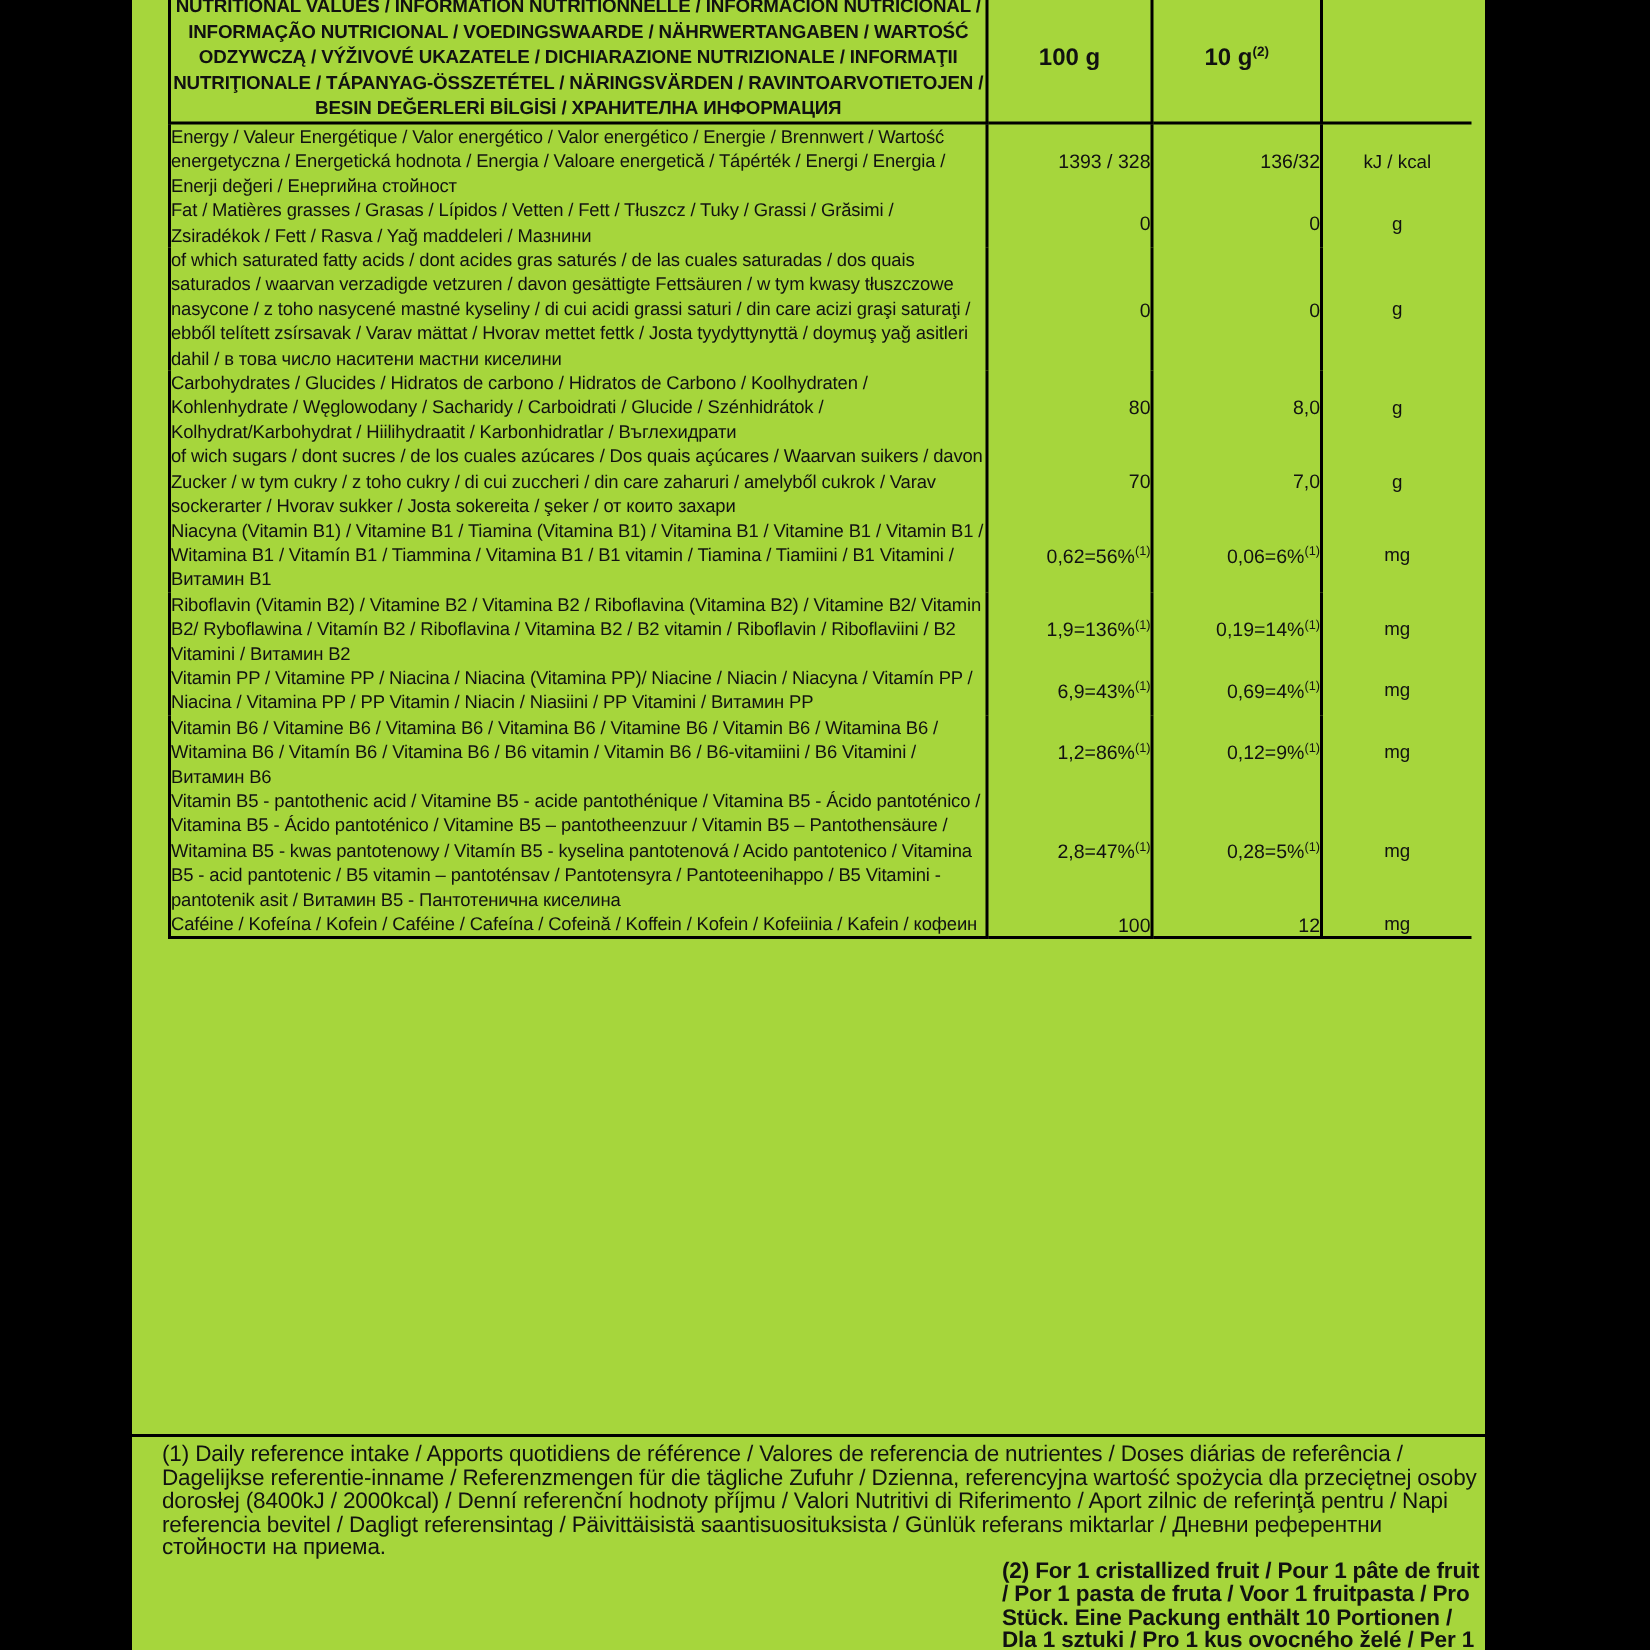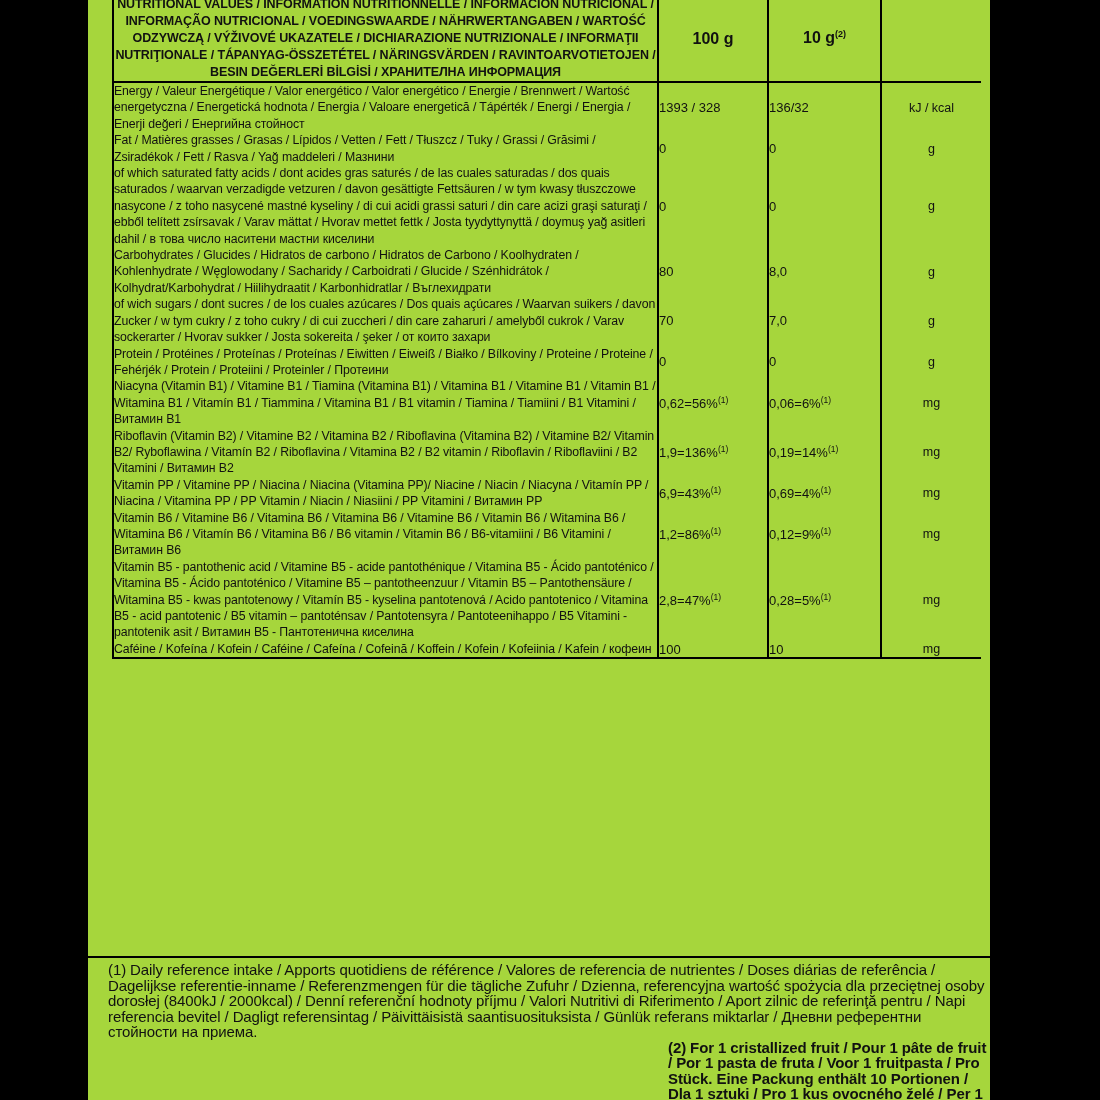--- a/index.html
+++ b/index.html
@@ -82,21 +82,21 @@
     margin-top: 16px;
   }
   .lbl {
     font-size: 12.3px;
     line-height: 16.4px;
     padding: 3px 10px 3px 9px;
     color: #111;
     letter-spacing: -0.1px;
   }
   .val {
-    text-align: left;
+    text-align: right;
     font-size: 13px;
     color: #111;
     vertical-align: bottom;
     padding-bottom: 4px;
   }
   .val sup { font-size: 8.5px; }
   .unit {
     text-align: center;
     font-size: 12.5px;
     color: #111;
@@ -182,26 +182,20 @@
           <td class="unitcell unit">g</td>
         </tr>
 
         <tr>
           <td class="lbl">of wich sugars / dont sucres / de los cuales azúcares / Dos quais açúcares / Waarvan suikers / davon Zucker / w tym cukry / z toho cukry / di cui zuccheri / din care zaharuri / amelyből cukrok / Varav sockerarter / Hvorav sukker / Josta sokereita / şeker / от които захари</td>
           <td class="val">70</td>
           <td class="val">7,0</td>
           <td class="unitcell unit">g</td>
         </tr>
 
-        <tr>
-          <td class="lbl pad-l-140">Protein / Protéines / Proteínas / Proteínas / Eiwitten / Eiweiß / Białko / Bílkoviny / Proteine / Proteine / Fehérjék / Protein / Proteiini / Proteinler / Протеини</td>
-          <td class="val">0</td>
-          <td class="val">0</td>
-          <td class="unitcell unit">g</td>
-        </tr>
 
 
         <tr>
           <td class="lbl pad-l-140">Niacyna (Vitamin B1) / Vitamine B1 / Tiamina (Vitamina B1) / Vitamina B1 / Vitamine B1 / Vitamin B1 / Witamina B1 / Vitamín B1 / Tiammina / Vitamina B1 / B1 vitamin / Tiamina / Tiamiini / B1 Vitamini / Витамин B1</td>
           <td class="val"><span>0,62=56%</span><sup>(1)</sup></td>
           <td class="val"><span>0,06=6%</span><sup>(1)</sup></td>
           <td class="unitcell unit">mg</td>
         </tr>
 
         <tr>
@@ -228,21 +222,21 @@
         <tr>
           <td class="lbl">Vitamin B5 - pantothenic acid / Vitamine B5 - acide pantothénique / Vitamina B5 - Ácido pantoténico / Vitamina B5 - Ácido pantoténico / Vitamine B5 – pantotheenzuur / Vitamin B5 – Pantothensäure / Witamina B5 - kwas pantotenowy / Vitamín B5 - kyselina pantotenová / Acido pantotenico / Vitamina B5 - acid pantotenic / B5 vitamin – pantoténsav / Pantotensyra / Pantoteenihappo / B5 Vitamini - pantotenik asit / Витамин B5 - Пантотенична киселина</td>
           <td class="val"><span>2,8=47%</span><sup>(1)</sup></td>
           <td class="val"><span>0,28=5%</span><sup>(1)</sup></td>
           <td class="unitcell unit">mg</td>
         </tr>
 
         <tr class="last-body">
           <td class="lbl">Caféine / Kofeína / Kofein / Caféine / Cafeína / Cofeină / Koffein / Kofein / Kofeiinia / Kafein / кофеин</td>
           <td class="val">100</td>
-          <td class="val">10</td>
+          <td class="val">12</td>
           <td class="unitcell unit">mg</td>
         </tr>
 
       </tbody>
     </table>
   </div>
 
   <div class="footnote-top-line"></div>
 
   <div class="footnote">

